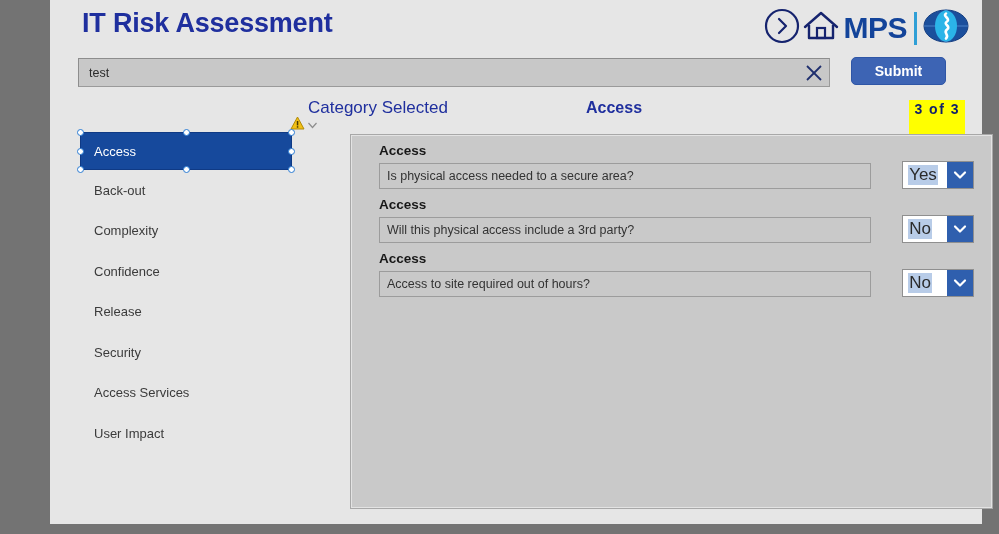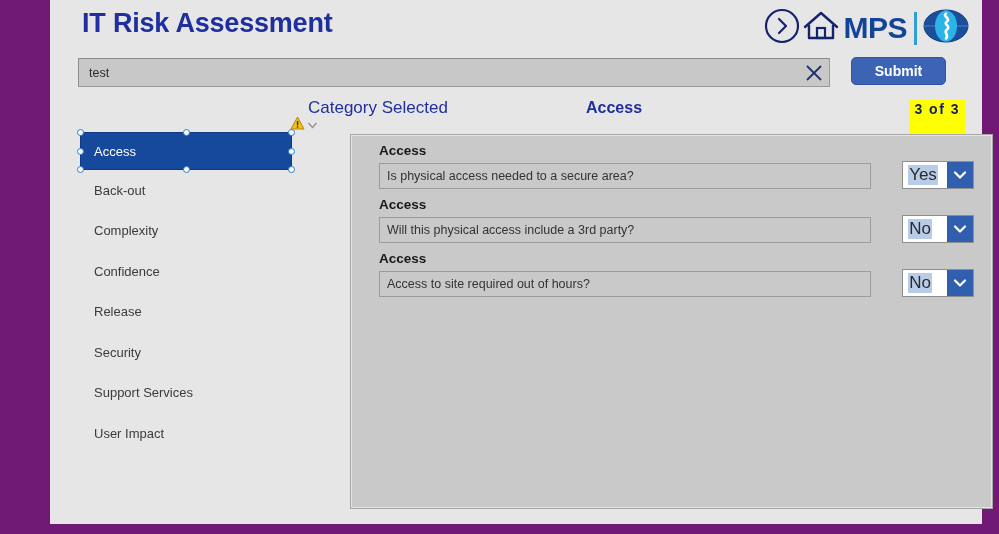--- a/index.html
+++ b/index.html
@@ -10,21 +10,21 @@
     height: 534px;
     overflow: hidden;
     background: #d2d2d2;
     font-family: "Liberation Sans", sans-serif;
   }
 
   #app {
     position: absolute;
     left: 0; top: 0;
     width: 999px; height: 534px;
-    background: #701a75;
+    background: #737373;
   }
 
   
   .page-card {
     position: absolute;
     left: 50px; top: 0px;
     width: 932px; height: 524px;
     background: #e6e6e6;
   }
 
@@ -369,21 +369,21 @@
       <div class="side-item">
         <span>Confidence</span>
       </div>
       <div class="side-item">
         <span>Release</span>
       </div>
       <div class="side-item">
         <span>Security</span>
       </div>
       <div class="side-item">
-        <span>Support Services</span>
+        <span>Access Services</span>
       </div>
       <div class="side-item">
         <span>User Impact</span>
       </div>
     </div>
 
     <div class="main-panel">
 
       <div class="q-block">
         <div class="q-label">Access</div>

